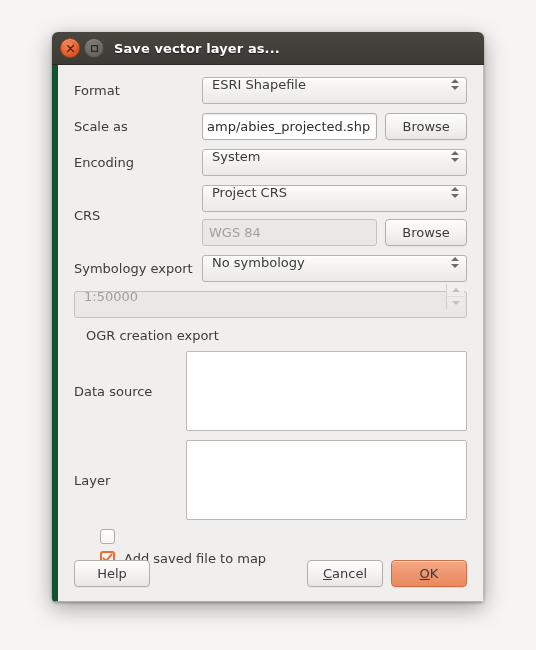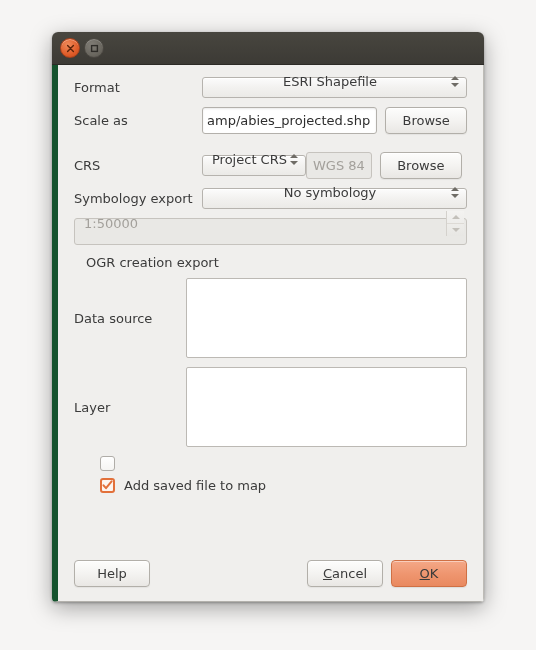--- a/index.html
+++ b/index.html
@@ -103,33 +103,32 @@
     font-size: 13px;
     color: #3b3b3b;
     line-height: 16px;
   }
   .form-label.disabled { color: #a6a39e; }
   .form-field { flex: 1; display: flex; align-items: center; gap: 8px; }
 
   
   .combo {
     flex: 1;
-    height: 21px;
+    height: 27px;
     box-sizing: border-box;
     background: linear-gradient(to bottom, #fcfcfc 0%, #f2f1ef 52%, #ebeae7 100%);
     border: 1px solid #b6b3ae;
     border-radius: 3px;
     display: flex;
     align-items: center;
     padding: 0 4px 12px 9px;
     font-size: 13px;
     color: #3b3b3b;
     position: relative;
     box-shadow: inset 0 1px 0 #ffffff;
-    text-align: center;
   }
   .combo .combo-text {
     flex: 1;
     white-space: nowrap;
     overflow: hidden;
     line-height: 25px;
   }
   .spin-arrows {
     width: 14px;
     display: flex;
@@ -228,21 +227,21 @@
   .btn.default {
     background: linear-gradient(to bottom, #f4a887 0%, #ef9670 50%, #e9895f 100%);
     border-color: #cf7044;
     color: #3a3a3a;
     box-shadow: inset 0 1px 0 rgba(255,255,255,0.45), 0 1px 1px rgba(0,0,0,0.08);
   }
   .btn u { text-decoration: underline; }
 
   
   .crs-block { display: flex; align-items: center; margin-bottom: 9px; }
-  .crs-stack { flex: 1; display: flex; flex-direction: row; }
+  .crs-stack { flex: 1; display: flex; flex-direction: column; gap: 7px; }
   .crs-line { display: flex; align-items: center; gap: 8px; }
 
   
   .group-title {
     font-size: 13px;
     color: #3b3b3b;
     margin: 10px 0 8px 12px;
   }
   .area-row { display: flex; align-items: center; margin-bottom: 9px; }
   .area-label {
@@ -310,20 +309,21 @@
     <div class="win-btn close">
       <svg width="9" height="9" viewBox="0 0 9 9" aria-hidden="true">
         <path d="M1.6 1.6 L7.4 7.4 M7.4 1.6 L1.6 7.4" stroke="#5b2209" stroke-width="1.4" stroke-linecap="round"></path>
       </svg>
     </div>
     <div class="win-btn maximize">
       <svg width="9" height="9" viewBox="0 0 9 9" aria-hidden="true">
         <rect x="1.6" y="1.6" width="5.8" height="5.8" fill="none" stroke="#2e2c28" stroke-width="1.4"></rect>
       </svg>
     </div>
+    <div class="titlebar-title">Save vector layer as...</div>
   </div>
 
   <div class="dialog-body">
 
     <div class="form-row">
       <div class="form-label">Format</div>
       <div class="form-field">
         <div class="combo">
           <span class="combo-text">ESRI Shapefile</span>
           <span class="spin-arrows">
@@ -338,20 +338,30 @@
       <div class="form-label">Scale as</div>
       <div class="form-field">
         <div class="textfield">
           <span class="clip-inner">amp/abies_projected.shp</span>
         </div>
         <div class="btn browse">Browse</div>
       </div>
     </div>
 
     <div class="form-row">
+      <div class="form-label">Encoding</div>
+      <div class="form-field">
+        <div class="combo">
+          <span class="combo-text">System</span>
+          <span class="spin-arrows">
+            <span class="arrow-up"></span>
+              <span class="arrow-down"></span>
+          </span>
+        </div>
+      </div>
     </div>
 
     <div class="crs-block">
       <div class="form-label">CRS</div>
       <div class="crs-stack">
         <div class="crs-line">
           <div class="combo">
             <span class="combo-text">Project CRS</span>
             <span class="spin-arrows">
               <span class="arrow-up"></span>

